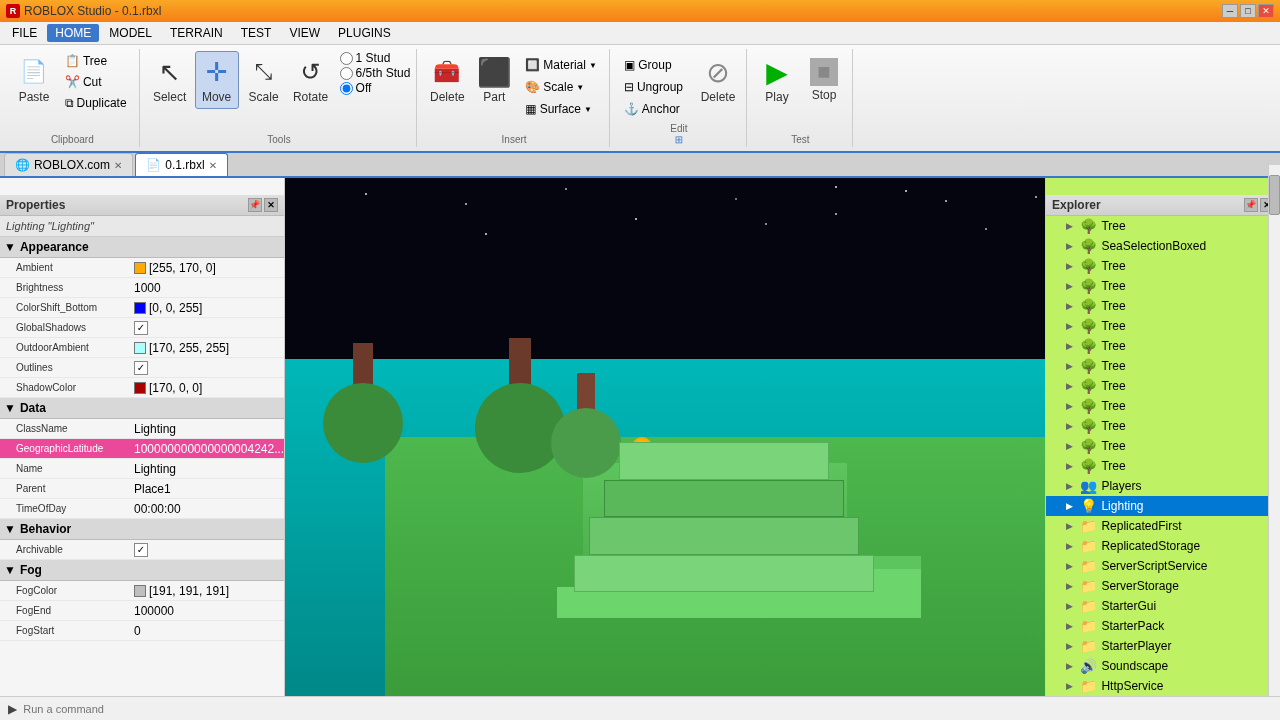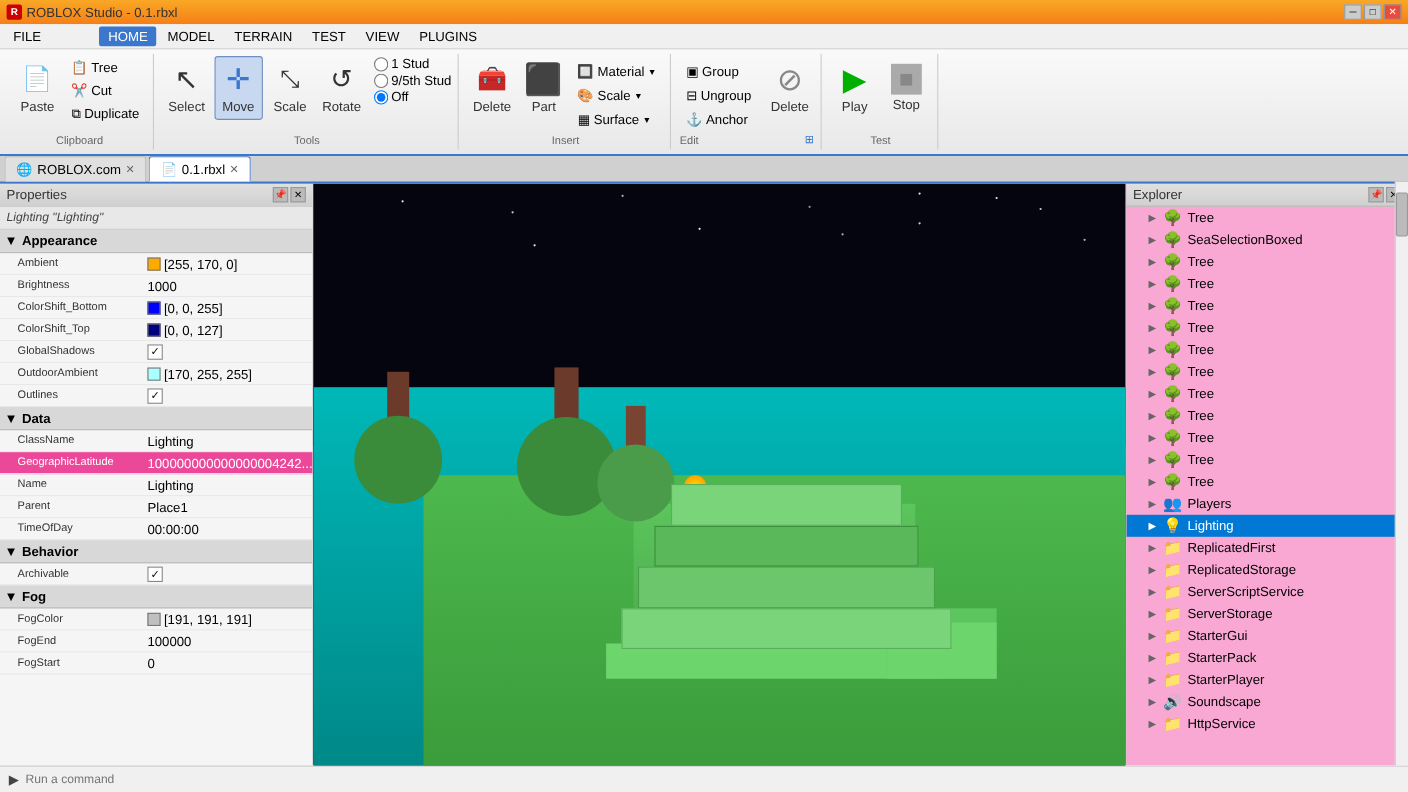--- a/index.html
+++ b/index.html
@@ -30,21 +30,21 @@
       align-items: center;
       padding: 2px 4px;
       gap: 2px;
     }
     .menu-item {
       padding: 2px 8px;
       cursor: pointer;
       border-radius: 2px;
       font-size: 12px;
     }
-    .menu-item.active { background: #3b78cc; color: #fff; margin-left: 43px; }
+    .menu-item.active { background: #3b78cc; color: #fff; }
 
     
     .ribbon {
       background: linear-gradient(to bottom, #fafafa, #e8e8e8);
       border-bottom: 2px solid #3b78cc;
       display: flex;
       align-items: stretch;
       padding: 4px 6px;
       gap: 2px;
       min-height: 90px;
@@ -137,22 +137,23 @@
       flex-direction: column;
       overflow: hidden;
     }
     .panel-header {
       background: linear-gradient(to bottom, #e0e0e0, #d0d0d0);
       border-bottom: 1px solid #bbb;
       display: flex;
       align-items: center;
       justify-content: space-between;
       padding: 3px 6px;
-      font-weight: normal;
+      font-weight: bold;
       font-size: 12px;
+      margin-top: 17px;
     }
     .panel-header-controls { display: flex; gap: 2px; }
     .panel-ctrl-btn { width: 14px; height: 14px; background: #bbb; border: 1px solid #999; cursor: pointer; font-size: 9px; display: flex; align-items: center; justify-content: center; }
     .panel-title-text { font-size: 12px; color: #333; }
     .panel-subtitle { padding: 4px 6px; background: #e8e8e8; border-bottom: 1px solid #ccc; font-size: 11px; color: #444; font-style: italic; }
     .search-box { padding: 3px 6px; border-bottom: 1px solid #ccc; }
     .search-input { width: 100%; padding: 2px 4px; border: 1px solid #bbb; border-radius: 2px; font-size: 11px; }
 
     .properties-content { flex: 1; overflow-y: auto; }
     .prop-section-header {
@@ -182,22 +183,22 @@
     
     .viewport {
       flex: 1;
       background: #000;
       position: relative;
       overflow: hidden;
     }
 
     
     .explorer-panel {
-      width: 257px;
-      background: #f9a8d4;
+      width: 235px;
+      background: #bef264;
       border-left: 1px solid #ccc;
       display: flex;
       flex-direction: column;
     }
     .explorer-content { flex: 1; overflow-y: auto; }
     .explorer-item {
       display: flex;
       align-items: center;
       gap: 4px;
       padding: 2px 6px;
@@ -300,21 +301,21 @@
         <span>Rotate</span>
       </div>
       <div style="display:flex;flex-direction:column;justify-content:center;gap:3px;padding-left:4px;">
         <div class="ribbon-radio-group">
           <label class="ribbon-radio-row">
               <input type="radio" name="stud" style=""> 
               <span>1 Stud</span>
             </label>
           <label class="ribbon-radio-row">
               <input type="radio" name="stud" style=""> 
-              <span>9/5th Stud</span>
+              <span>6/5th Stud</span>
             </label>
           <label class="ribbon-radio-row">
               <input type="radio" name="stud" checked="" style=""> 
               <span>Off</span>
             </label>
         </div>
       </div>
     </div>
     <div class="ribbon-group-label">Tools</div>
   </div>
@@ -364,21 +365,21 @@
         <div class="ribbon-btn-small">
           <span>⚓</span>
           <span>Anchor</span>
         </div>
       </div>
       <div class="ribbon-btn-large">
         <div class="ribbon-icon" style="font-size:28px;color:#888;">⊘</div>
         <span>Delete</span>
       </div>
     </div>
-    <div style="display:flex;align-items:center;justify-content:space-between;width:100%;">
+    <div style="display:flex;align-items:center;justify-content:space-between;width:100%;flex-direction:column;">
       <div class="ribbon-group-label">Edit</div>
       <div style="font-size:10px;color:#3b78cc;cursor:pointer;">⊞</div>
     </div>
   </div>
 
   <div class="ribbon-group">
     <div class="ribbon-buttons">
       <div class="ribbon-btn-large">
         <div class="ribbon-icon" style="font-size:28px;color:#00b000;">▶</div>
         <span>Play</span>
@@ -436,43 +437,43 @@
         </div>
       </div>
       <div class="prop-row">
         <div class="prop-name">ColorShift_Bottom</div>
         <div class="prop-value">
           <span class="color-swatch" style="background:#0000FF;"></span>
           <span>[0, 0, 255]</span>
         </div>
       </div>
       <div class="prop-row">
-        <div class="prop-name">ColorShift_Top</div>
-        <div class="prop-value">
-          <span class="color-swatch" style="background:#00007F;"></span>
-          <span>[0, 0, 127]</span>
-        </div>
-      </div>
-      <div class="prop-row">
         <div class="prop-name">GlobalShadows</div>
         <div class="prop-value">
           <div class="checkbox-mark">✓</div>
         </div>
       </div>
       <div class="prop-row">
         <div class="prop-name">OutdoorAmbient</div>
         <div class="prop-value">
           <span class="color-swatch" style="background:#AAFFFF;"></span>
           <span>[170, 255, 255]</span>
         </div>
       </div>
       <div class="prop-row">
         <div class="prop-name">Outlines</div>
         <div class="prop-value">
           <div class="checkbox-mark">✓</div>
+        </div>
+      </div>
+      <div class="prop-row">
+        <div class="prop-name">ShadowColor</div>
+        <div class="prop-value">
+          <span class="color-swatch" style="background:#AA0000;"></span>
+          <span>[170, 0, 0]</span>
         </div>
       </div>
 
       <div class="prop-section-header">
         <span>▼</span>
         <span>Data</span>
       </div>
       <div class="prop-row">
         <div class="prop-name">ClassName</div>
         <div class="prop-value">

